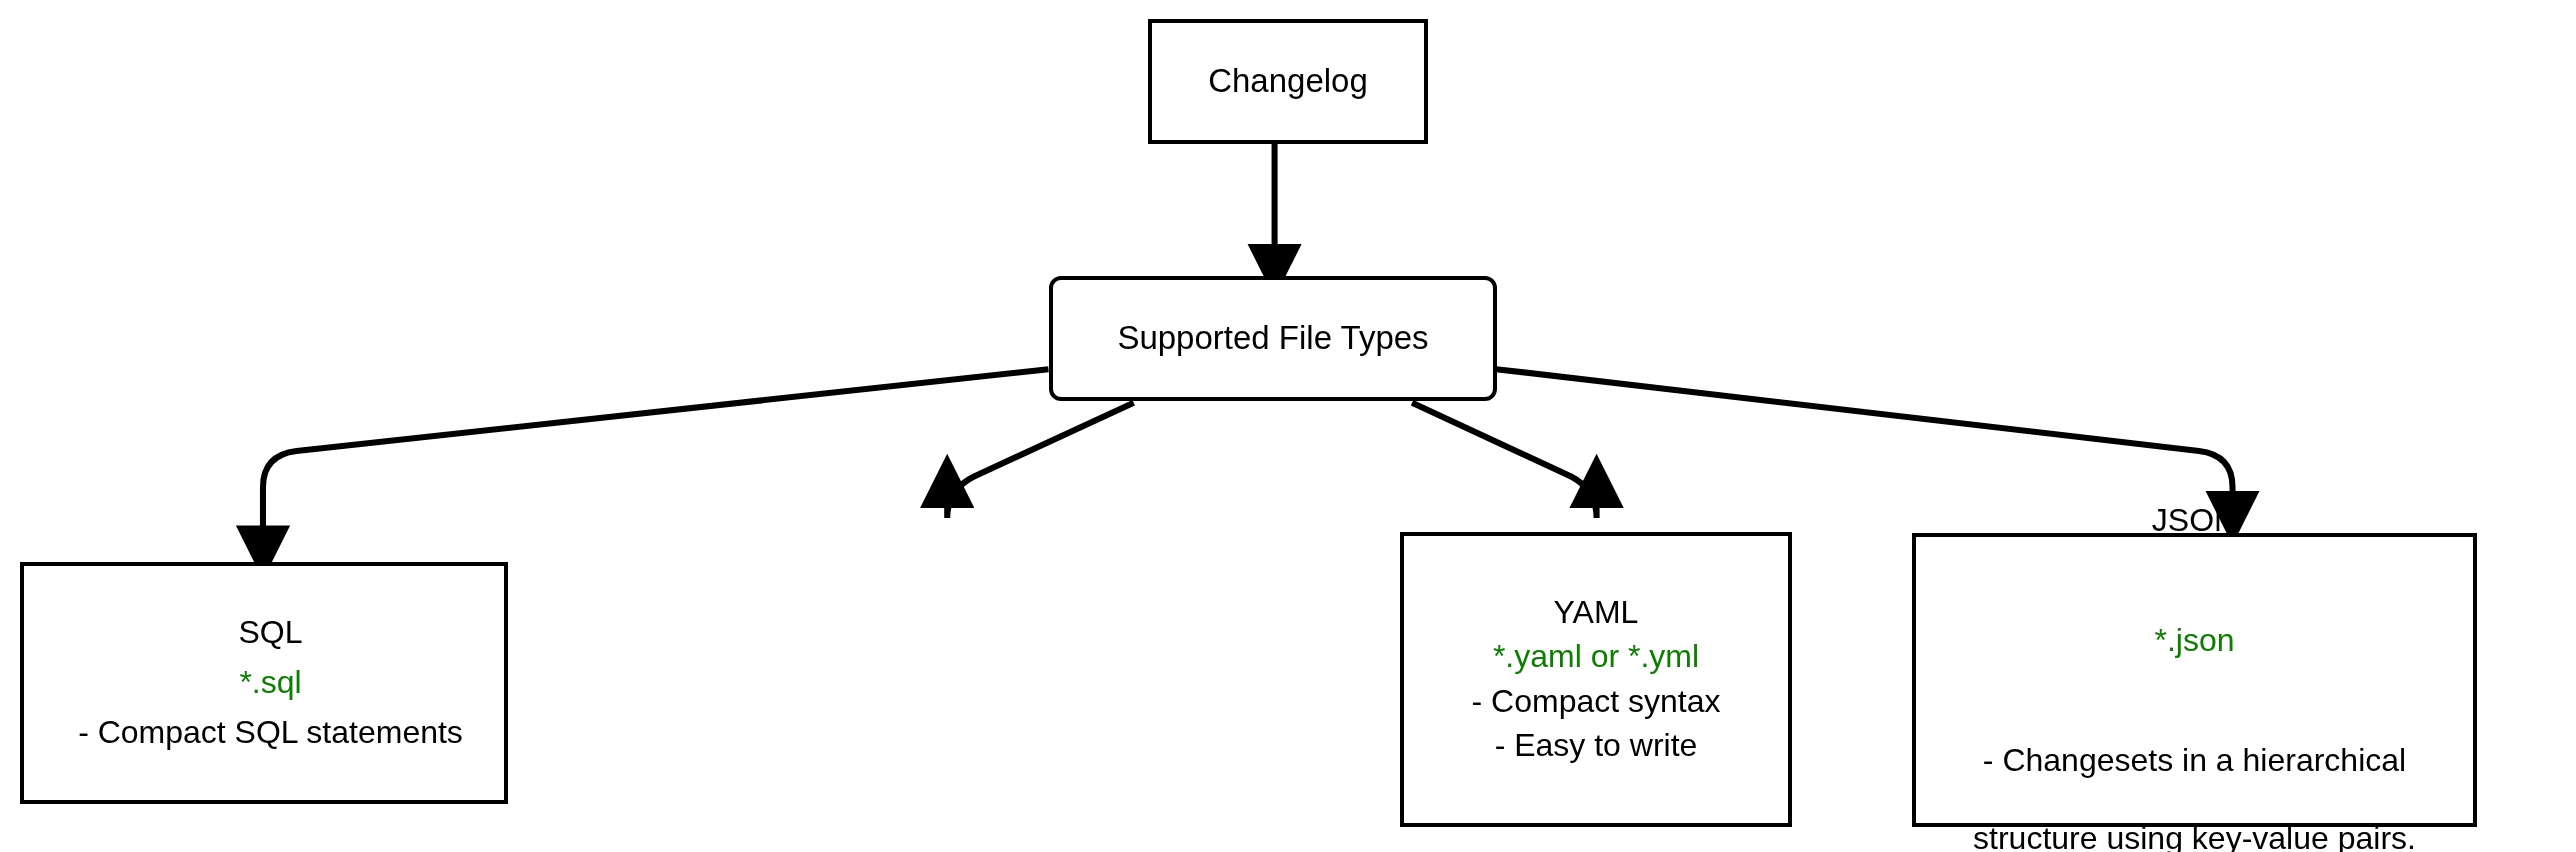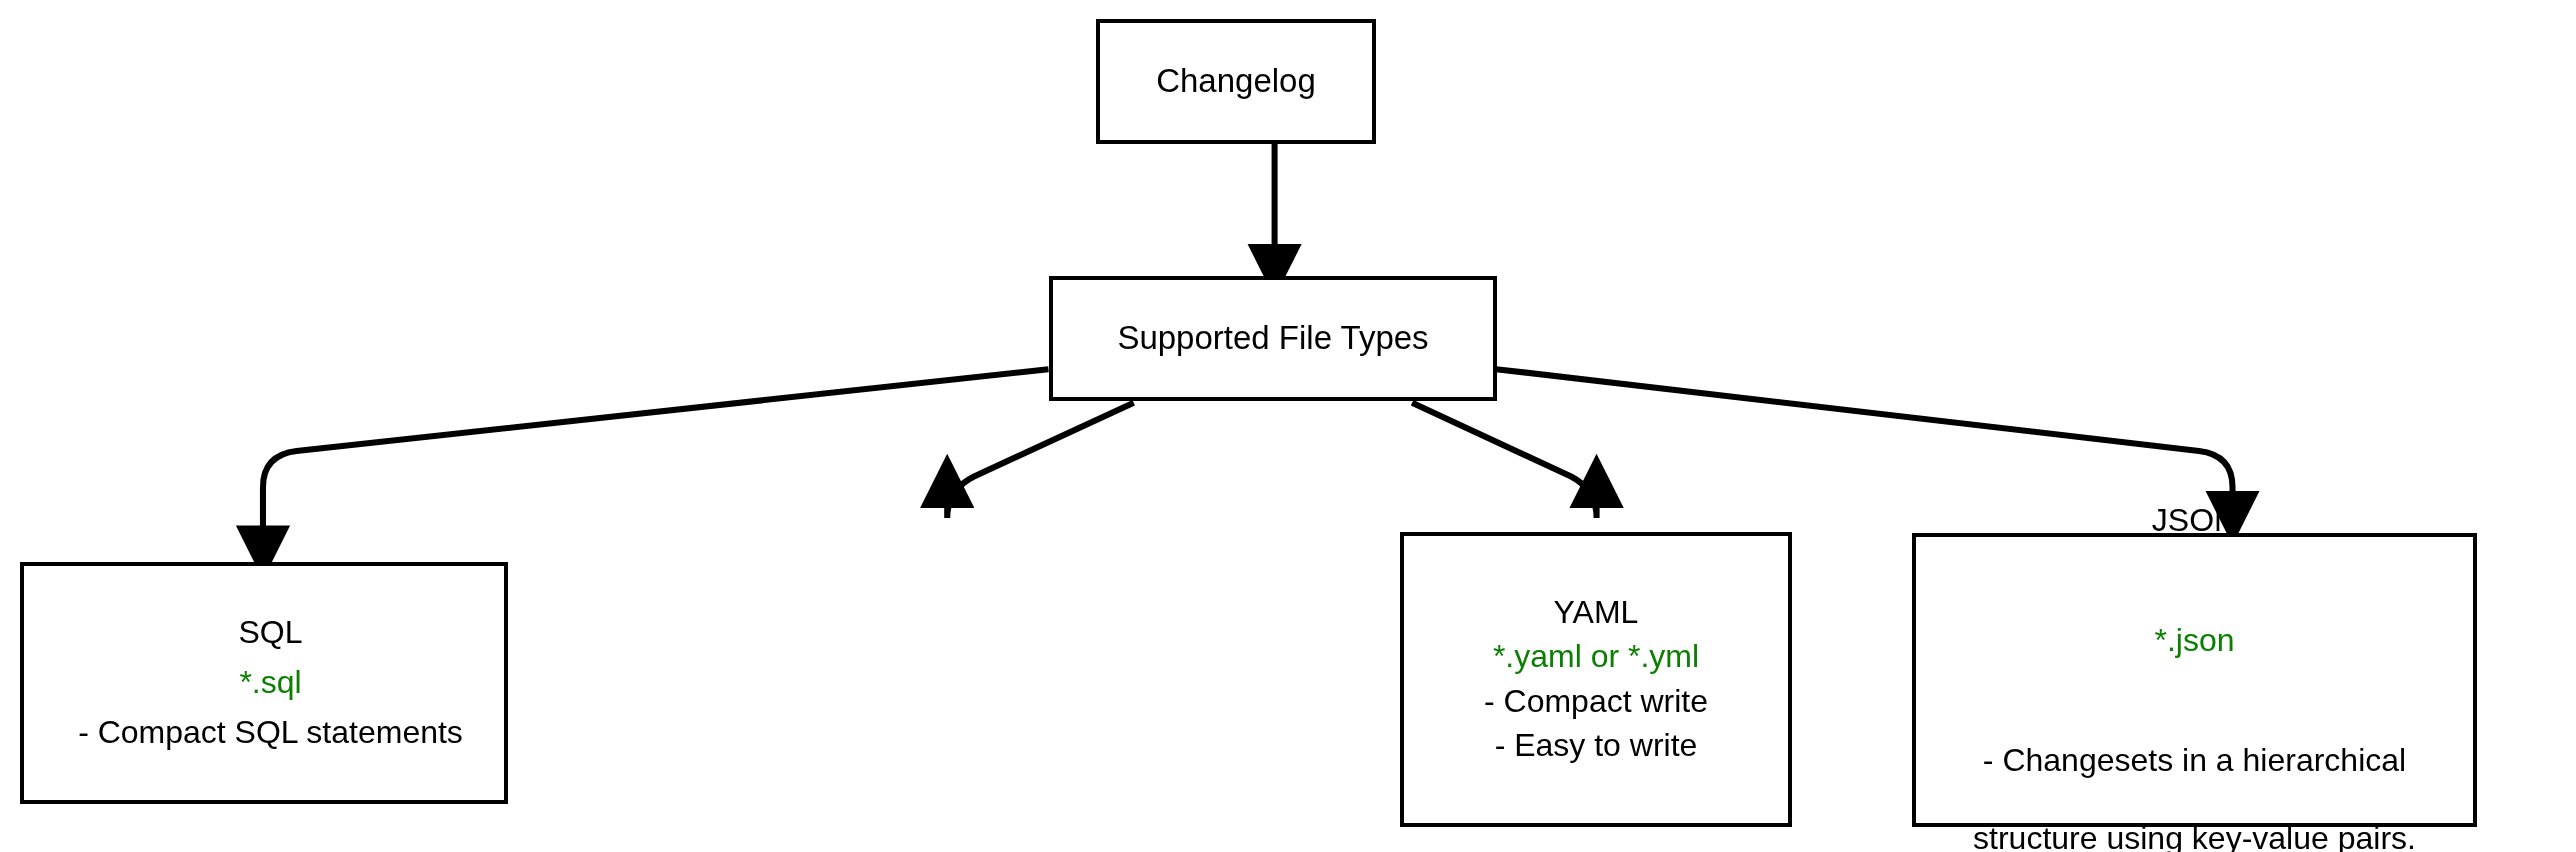--- a/index.html
+++ b/index.html
@@ -51,25 +51,25 @@
     color: #0b8000;
   }
   .desc-line {
     font-size: 32px;
   }
   .gap-sm { height: 12px; }
   .gap-xs { height: 6.7px; }
 
   
   #node-changelog {
-    left: 1096px; top: 19px; width: 280px; height: 125px; text-align: center;
+    left: 1148px; top: 19px; width: 280px; height: 125px; text-align: center;
   }
   #node-changelog .title-line { font-size: 33px; }
   #node-supported {
-    left: 1049px; top: 276px; width: 448px; height: 125px;
+    left: 1049px; top: 276px; width: 448px; height: 125px; border-radius: 12px;
   }
   #node-supported .title-line { font-size: 33px; }
 
   
   #node-sql  { left: 20px;   top: 562px; width: 488px;  height: 242px; padding-left: 13px; }
   #node-xml  { left: 636px;  top: 532px; width: 637px;  height: 295px; }
   #node-yaml { left: 1400px; top: 532px; width: 392px;  height: 295px; }
   #node-json { left: 1912px; top: 533px; width: 565px;  height: 294px; gap: 41px; }
 </style>
 </head>
@@ -110,21 +110,21 @@
     <span class="gap-sm"></span>
     <span class="node-line desc-line">- Compact SQL statements</span>
   </div>
 
 
   <div class="node" id="node-yaml">
     <span class="node-line title-line">YAML</span>
     <span class="gap-xs"></span>
     <span class="node-line ext-line">*.yaml or *.yml</span>
     <span class="gap-xs"></span>
-    <span class="node-line desc-line">- Compact write</span>
+    <span class="node-line desc-line">- Compact syntax</span>
     <span class="gap-xs"></span>
     <span class="node-line desc-line">- Easy to write</span>
   </div>
 
   <div class="node" id="node-json">
     <span class="node-line title-line">JSON</span>
     <span class="gap-sm"></span>
     <span class="node-line ext-line">*.json</span>
     <span class="gap-sm"></span>
     <span class="node-line desc-line">- Changesets in a hierarchical</span>

